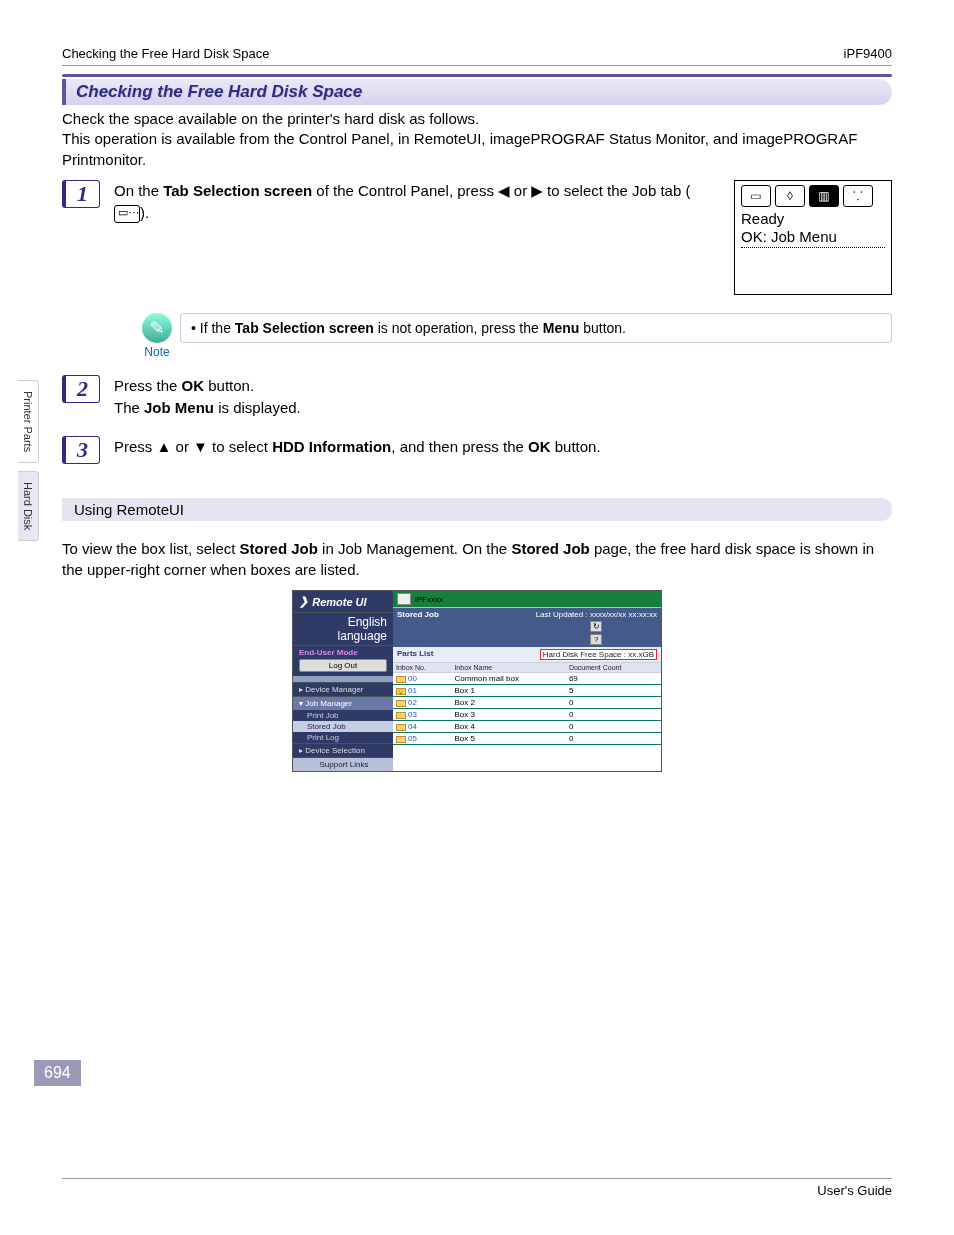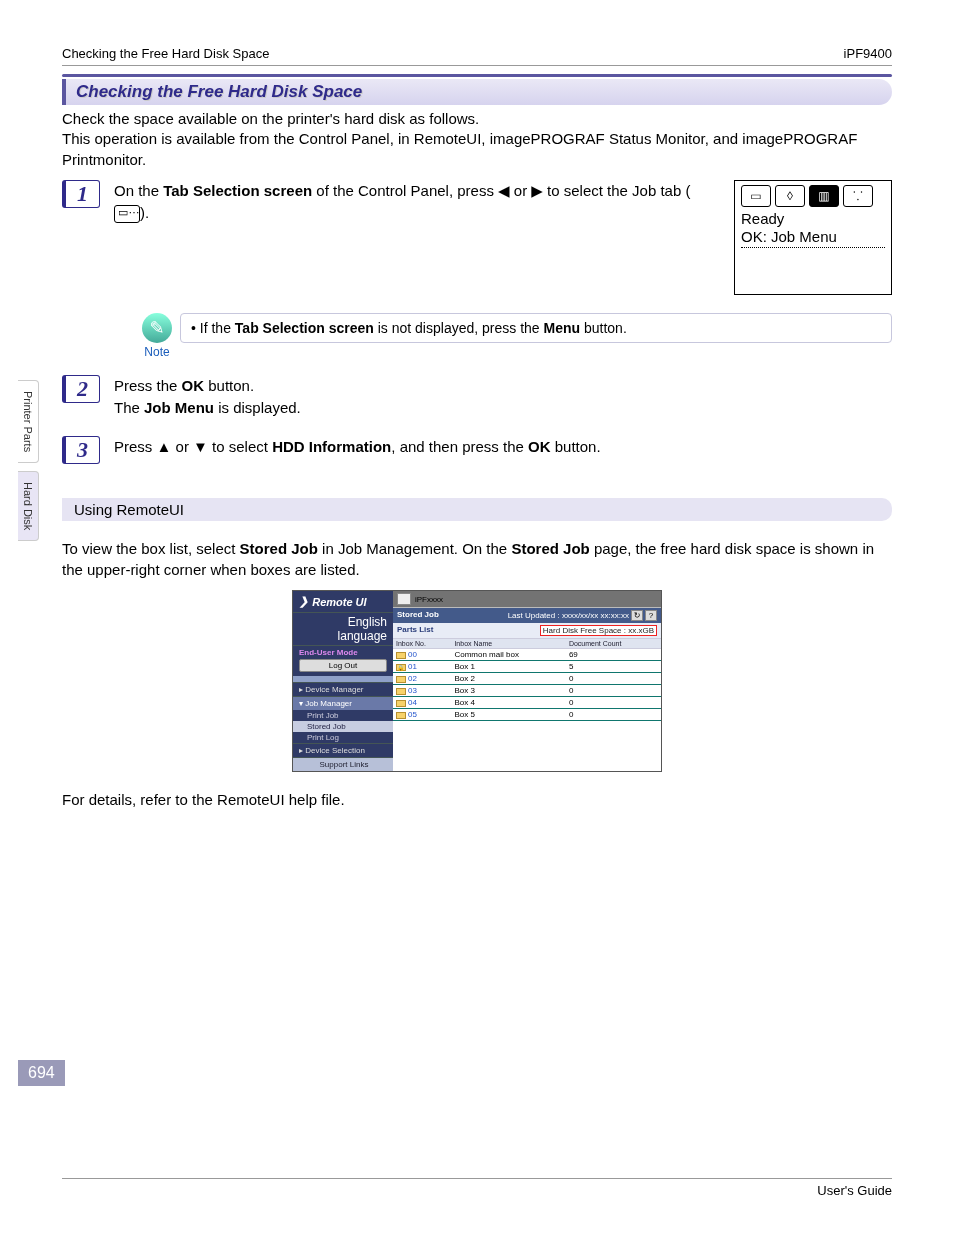--- a/index.html
+++ b/index.html
@@ -38,21 +38,21 @@
     margin-bottom: 8px;
     border-radius: 0 4px 4px 0;
     text-align: center;
   }
   .side-tab.active {
     background: #e8e5f5;
   }
   
   .page-badge {
     position: absolute;
-    left: 18px; top: 1060px;
+    left: 34px; top: 1060px;
     background: #9a9ab8;
     color: #fff;
     font-size: 16px;
     padding: 4px 10px;
   }
   
   .content {
     position: absolute;
     left: 62px; right: 62px; top: 74px;
   }
@@ -181,27 +181,27 @@
     cursor:pointer;
   }
   .ru-nav-item {
     font-size:8px; padding:2px 6px; color:#ddd;
     border-top:1px solid #455;
   }
   .ru-nav-item.sel { background:#6a79a8; color:#fff; }
   .ru-nav-sub { padding-left:14px; font-size:8px; color:#ccd; padding-top:1px; padding-bottom:1px; }
   .ru-nav-sub.sel { background:#c7cde1; color:#224; }
   .ru-main { flex:1; background:#fff; }
-  .ru-titlebar { display:flex; align-items:center; gap:4px; padding:2px 4px; background:#737373; border-bottom:1px solid #bbb; }
+  .ru-titlebar { display:flex; align-items:center; gap:4px; padding:2px 4px; background:#15803d; border-bottom:1px solid #bbb; }
   .ru-printer-ic { width:14px; height:12px; border:1px solid #888; background:#eee; }
   .ru-stored {
     background:#435a8a; color:#fff; padding:2px 4px;
     display:flex; justify-content:space-between; font-size:8px;
   }
-  .ru-stored .right { display:flex; align-items:center; gap:2px; }
+  .ru-stored .right { display:flex; align-items:center; gap:2px;flex-direction:column; }
   .ru-btn { background:#ddd; color:#000; border:1px solid #888; width:12px; height:11px; display:inline-flex; align-items:center; justify-content:center; font-size:8px; }
   .ru-inbox {
     display:flex; justify-content:space-between;
     background:#e8ecf6; color:#2a3d7a; font-weight:bold;
     padding:2px 4px; font-size:8px;
     border-bottom:1px solid #ccd;
   }
   .ru-inbox .hd-free { border:1.5px solid #e22; color:#222; padding:0 2px; font-weight:normal; background:#fff; }
   .ru-table { width:100%; border-collapse:collapse; font-size:8px; }
   .ru-table th {
@@ -263,21 +263,21 @@
       </div>
     </div>
   </div>
 
   <div class="note-row">
     <div class="note-icon">
       <div class="circle">✎</div>
       <div class="label">Note</div>
     </div>
     <div class="note-body">
-      <span class="bullet"></span><span>If the </span><b>Tab Selection screen</b><span> is not displayed, press the </span><b>Menu</b><span> button.</span>
+      <span class="bullet"></span><span>If the </span><b>Tab Selection screen</b><span> is not operation, press the </span><b>Menu</b><span> button.</span>
     </div>
   </div>
 
   <div class="step">
     <div class="step-num">2</div>
     <div class="step-body">
       <span>Press the </span><b>OK</b><span> button.</span><br>
       <span>The </span><b>Job Menu</b><span> is displayed.</span>
     </div>
   </div>
@@ -369,18 +369,17 @@
                 <td class="no"><span class="box-ic"></span><span>05</span></td>
                 <td>Box 5</td>
                 <td>0</td>
               </tr>
           </tbody>
         </table>
       </div>
     </div>
   </div>
 
-  <div class="para">For details, refer to the RemoteUI help file.</div>
 </div>
 
 <div class="footer">
   <span>User's Guide</span>
 </div>
 
 </body></html>

